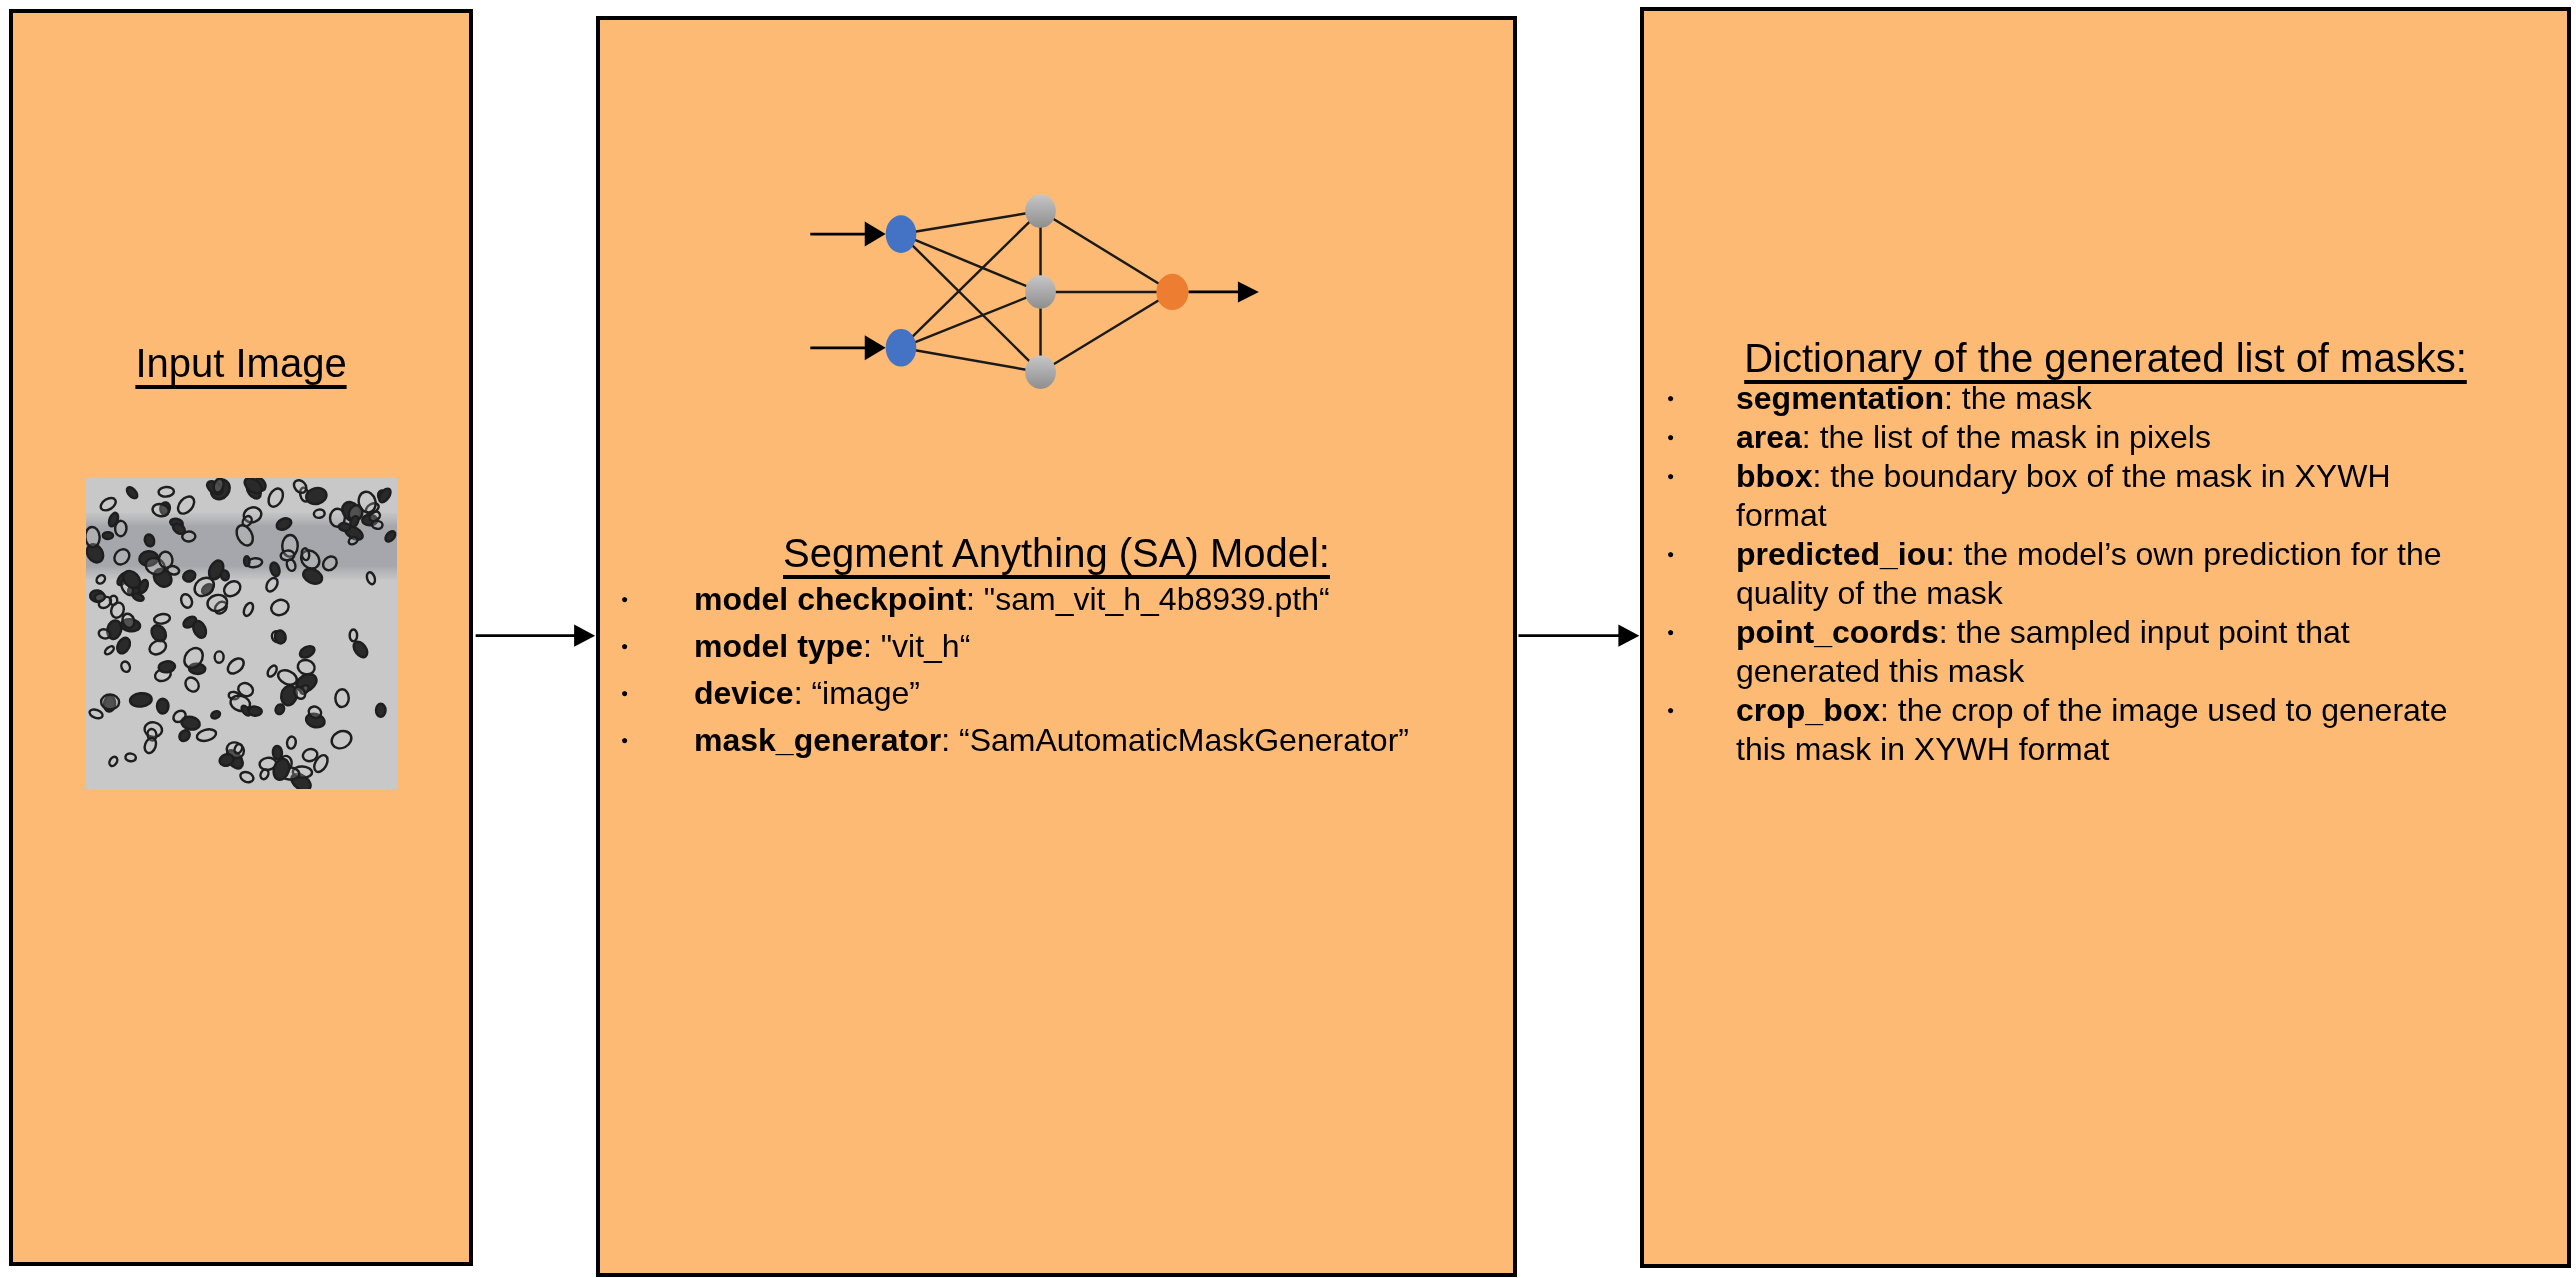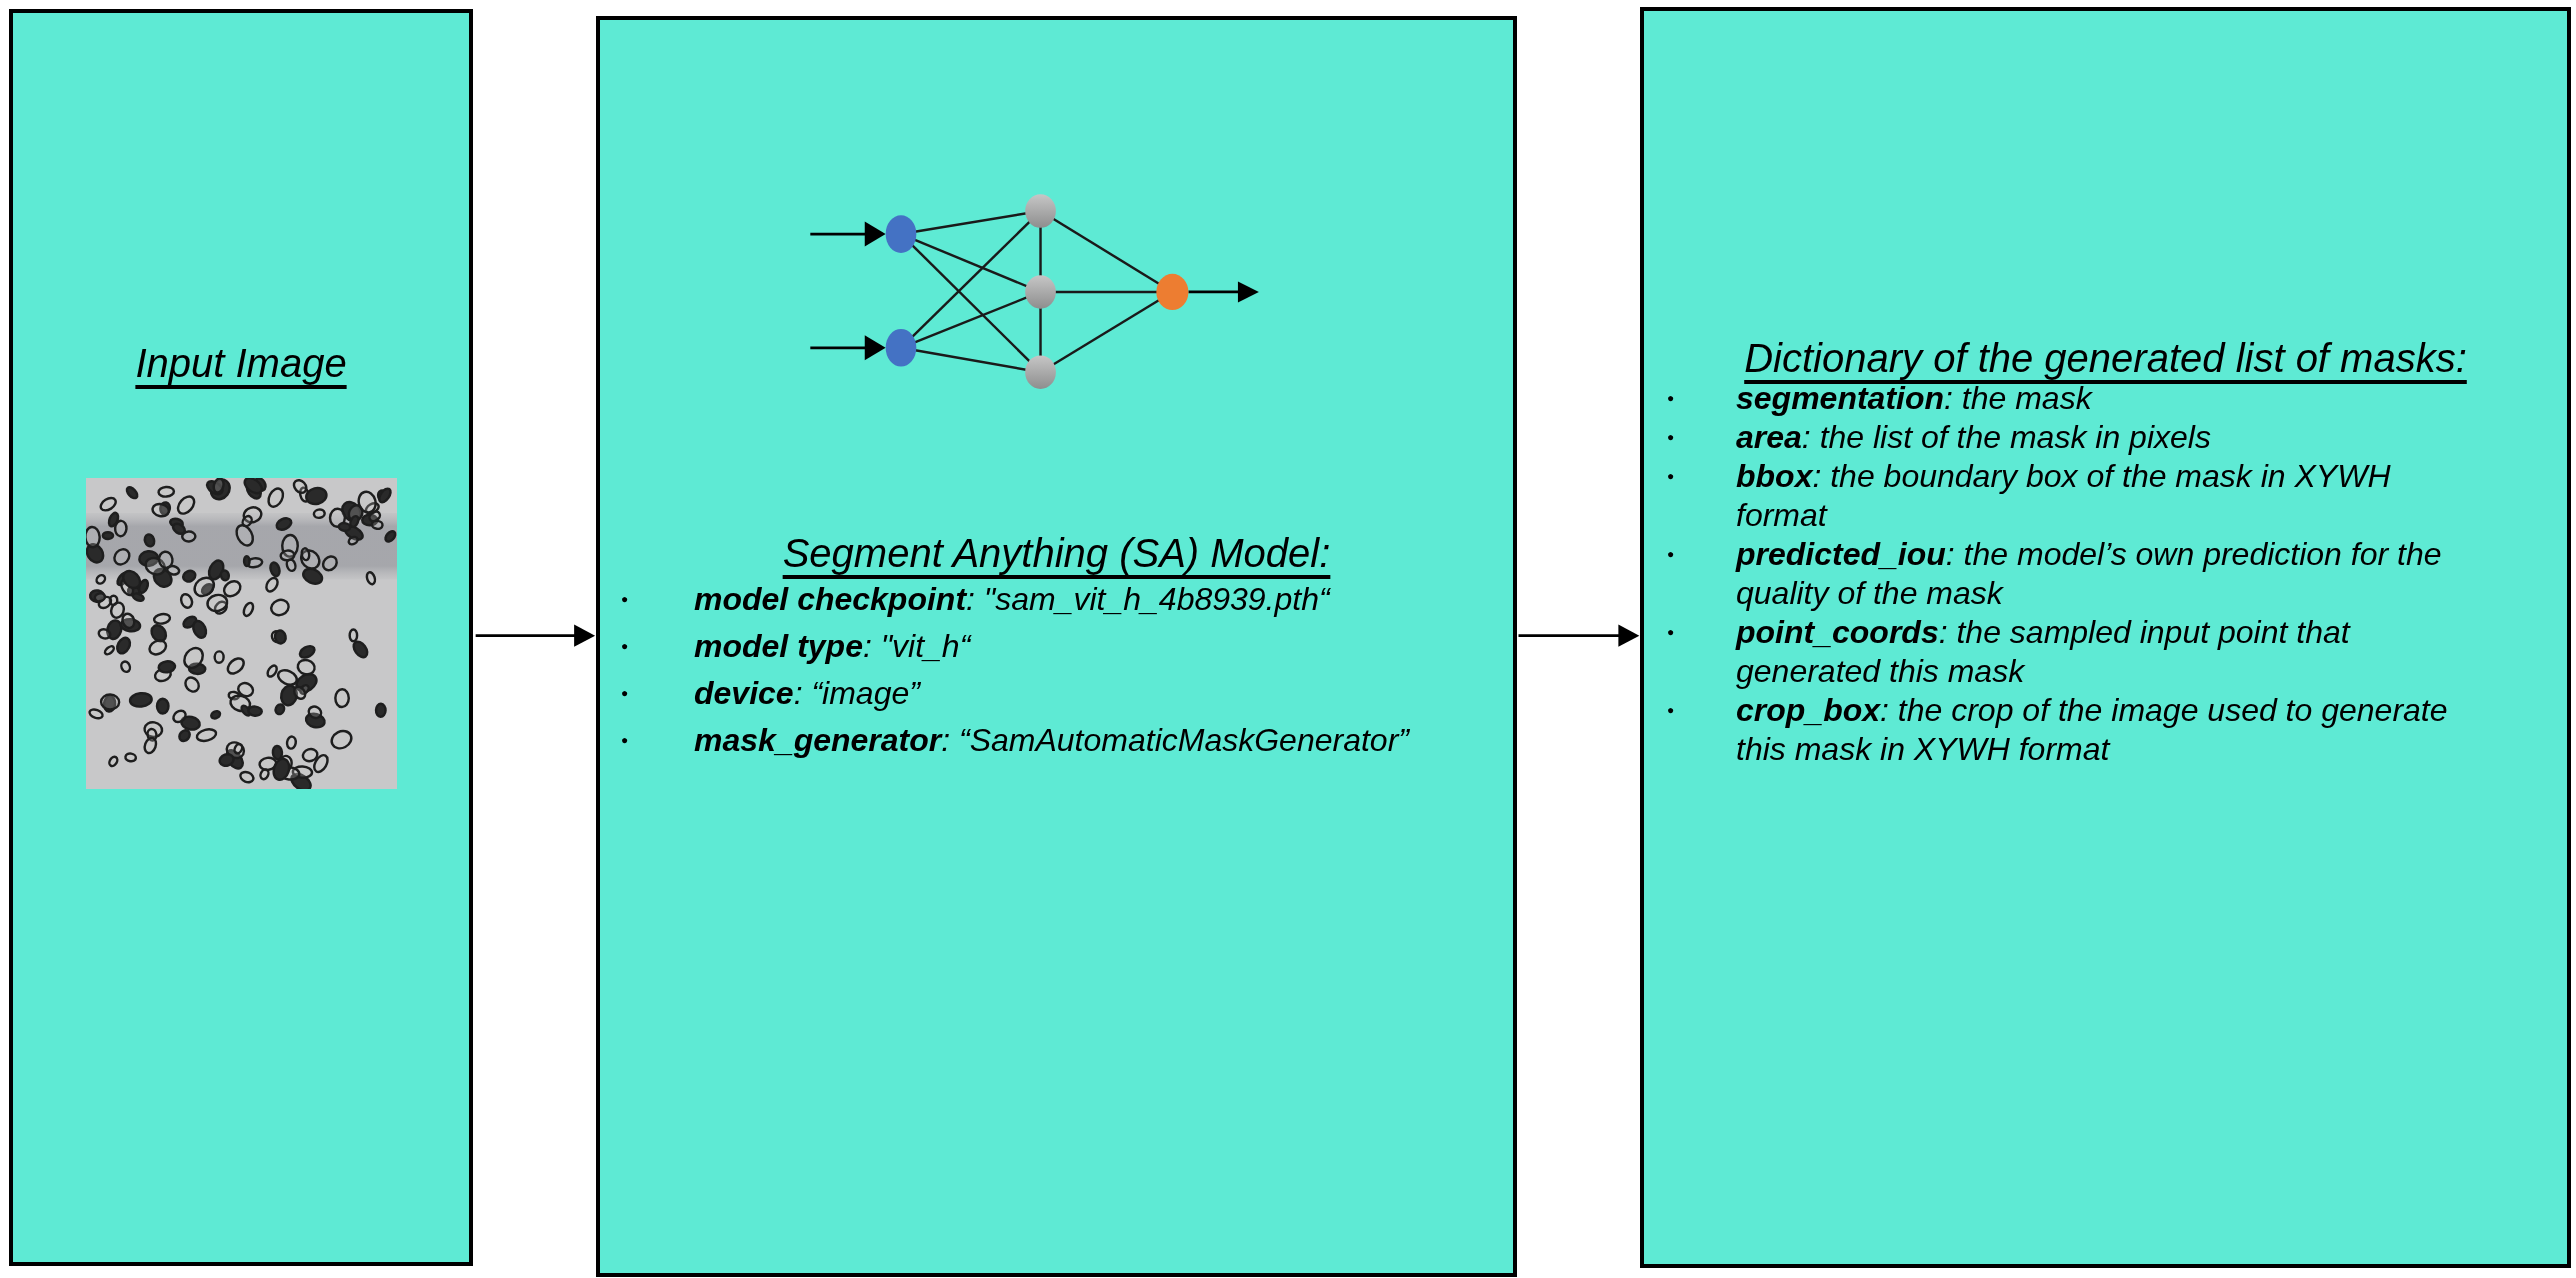--- a/index.html
+++ b/index.html
@@ -1,21 +1,21 @@
 <!DOCTYPE html>
 <html style="font-size:11.2px"><head>
 <meta charset="utf-8">
 <style>
   html,body{margin:0;padding:0;}
   body{
     width:2576px;height:1279px;position:relative;background:#ffffff;
     font-family:"Liberation Sans", sans-serif;color:#000;overflow:hidden;
   }
   .panel{
-    position:absolute;background:#5eead4;border:4.2px solid #000;box-sizing:border-box;font-style:italic;
+    position:absolute;background:#fdba74;border:4.2px solid #000;box-sizing:border-box;
   }
   #panel-left  {left:9px;  top:9px; width:464px;  height:1257px;}
   #panel-middle{left:596px; top:7px; width:921px; height:1261px;margin-top:9px;}
   #panel-right {left:1640px;top:7px; width:931px; height:1261px;}
 
   .panel-title{
     position:absolute;left:0;right:0;text-align:center;
     font-size:40px;line-height:49px;
     text-decoration:underline;text-decoration-thickness:3.5px;text-underline-offset:7.7px;
     white-space:nowrap;

